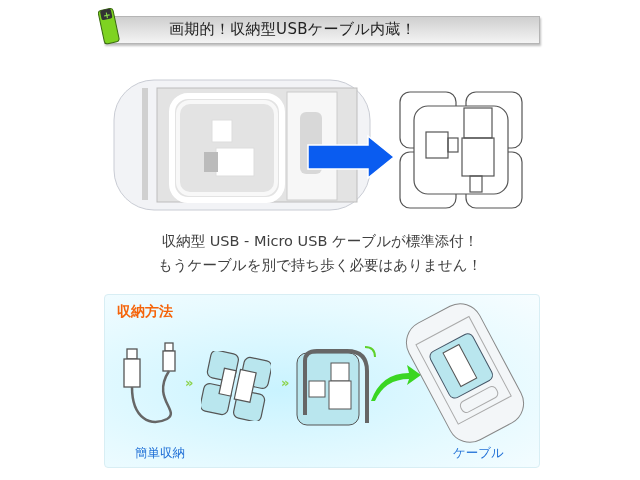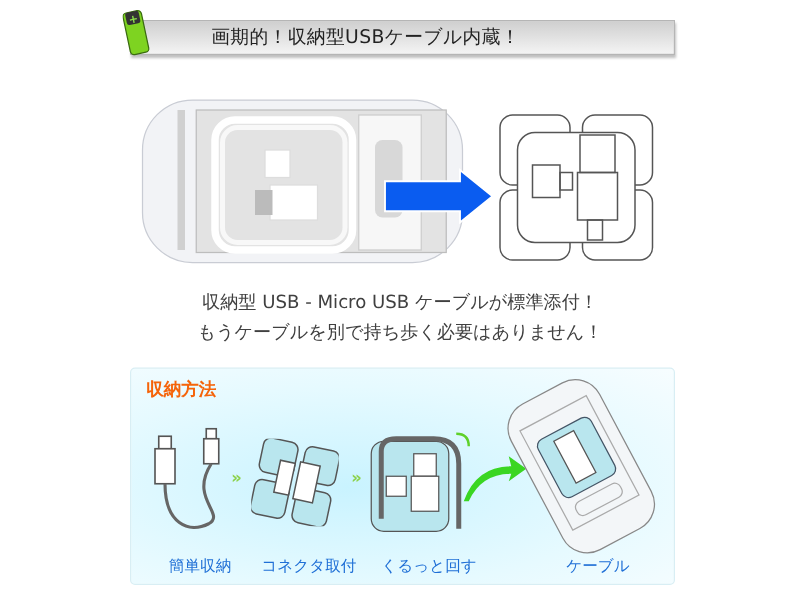--- a/index.html
+++ b/index.html
@@ -96,16 +96,14 @@
     <g transform="rotate(-28 70 72)">
       <rect x="30" y="6" width="80" height="132" rx="22" fill="#f3f6f8" stroke="#888"></rect>
       <rect x="40" y="24" width="60" height="90" fill="none" stroke="#aaa"></rect>
       <rect x="46" y="38" width="48" height="52" rx="6" fill="#b9e6ee" stroke="#456"></rect>
       <rect x="60" y="44" width="18" height="38" fill="#fff" stroke="#555"></rect>
       <rect x="50" y="96" width="40" height="12" rx="5" fill="none" stroke="#aaa"></rect>
     </g>
   </svg>
 
   <span class="step-label" style="left:30px;">簡単収納</span>
-  <span class="step-label" style="left:104px;">コネクタ取付</span>
-  <span class="step-label" style="left:200px;">くるっと回す</span>
   <span class="step-label" style="left:348px;">ケーブル</span>
 </div>
 
 </body></html>

